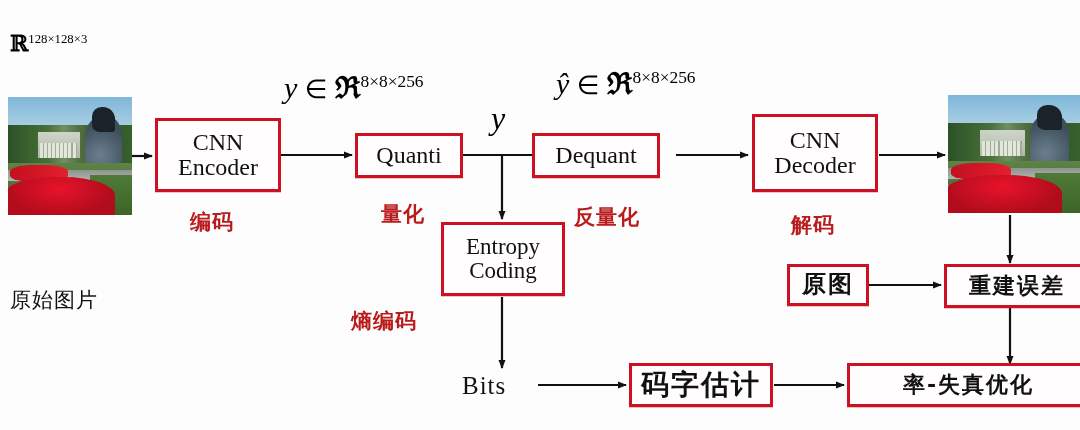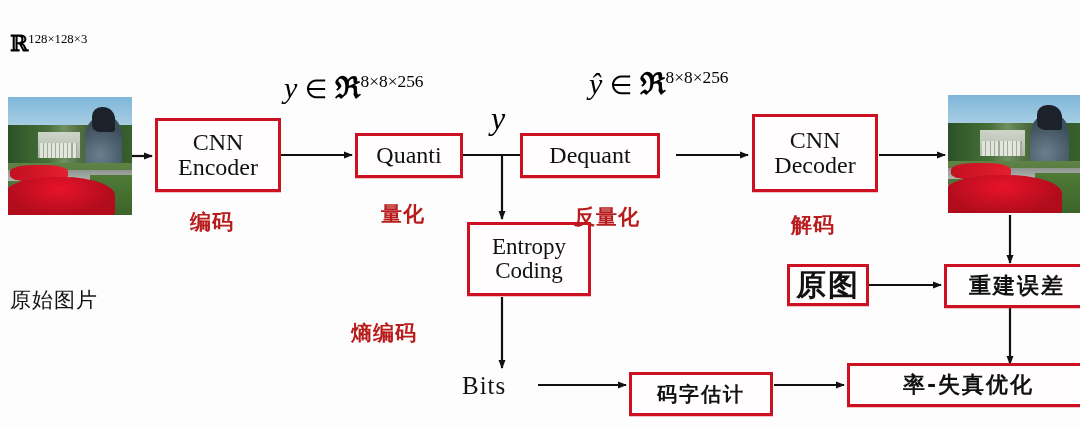--- a/index.html
+++ b/index.html
@@ -147,53 +147,53 @@
       <span>Encoder</span>
     </div>
   </div>
 
   <div class="box" style="left:355px;top:133px;width:108px;height:45px;font-size:24px;">
     <div class="inner">
       <span>Quanti</span>
     </div>
   </div>
 
-  <div class="box" style="left:520px;top:133px;width:140px;height:45px;font-size:24px;">
+  <div class="box" style="left:532px;top:133px;width:128px;height:45px;font-size:24px;">
     <div class="inner">
       <span>Dequant</span>
     </div>
   </div>
 
   <div class="box" style="left:752px;top:114px;width:126px;height:78px;font-size:24px;">
     <div class="inner">
       <span>CNN</span><br>
       <span>Decoder</span>
     </div>
   </div>
 
-  <div class="box" style="left:467px;top:222px;width:124px;height:74px;font-size:23px;">
+  <div class="box" style="left:441px;top:222px;width:124px;height:74px;font-size:23px;">
     <div class="inner">
       <span>Entropy</span><br>
       <span>Coding</span>
     </div>
   </div>
 
-  <div class="box cjk" style="left:787px;top:264px;width:82px;height:42px;font-size:30px;">
+  <div class="box cjk" style="left:787px;top:264px;width:82px;height:42px;font-size:24px;">
     <div class="inner">
       <span>原图</span>
     </div>
   </div>
 
   <div class="box cjk" style="left:944px;top:264px;width:146px;height:44px;font-size:22px;">
     <div class="inner">
       <span>重建误差</span>
     </div>
   </div>
 
-  <div class="box cjk" style="left:629px;top:372px;width:144px;height:44px;font-size:20px;">
+  <div class="box cjk" style="left:629px;top:363px;width:144px;height:44px;font-size:28px;">
     <div class="inner">
       <span>码字估计</span>
     </div>
   </div>
 
   <div class="box cjk" style="left:847px;top:363px;width:243px;height:44px;font-size:22px;">
     <div class="inner">
       <span>率-失真优化</span>
     </div>
   </div>
@@ -201,33 +201,33 @@
   <div class="mathlbl" style="left:10px;top:30px;font-size:22px;">
     <span class="fr">ℝ</span><sup>128×128×3</sup>
   </div>
 
   <div class="mathlbl" style="left:284px;top:66px;font-size:30px;">
     <span class="it">y</span>
     <span style="font-size:26px;">∈</span>
     <span class="fr">ℜ</span><sup>8×8×256</sup>
   </div>
 
-  <div class="mathlbl" style="left:589px;top:62px;font-size:30px;">
+  <div class="mathlbl" style="left:556px;top:62px;font-size:30px;">
     <span class="it">ŷ</span>
     <span style="font-size:26px;">∈</span>
     <span class="fr">ℜ</span><sup>8×8×256</sup>
   </div>
 
   <div class="mathlbl" style="left:491px;top:100px;font-size:32px;">
     <span class="it">y</span>
   </div>
 
   <div class="blacklbl" style="left:462px;top:372px;font-family:'Liberation Serif',serif;font-size:25px;">Bits</div>
 
   <div class="blacklbl" style="left:10px;top:262px;margin-top:24px;">原始图片</div>
 
   <div class="redlbl" style="left:190px;top:208px;">编码</div>
   <div class="redlbl" style="left:381px;top:200px;">量化</div>
   <div class="redlbl" style="left:574px;top:203px;">反量化</div>
   <div class="redlbl" style="left:791px;top:211px;">解码</div>
-  <div class="redlbl" style="left:351px;top:307px;margin-top:12px;">熵编码</div>
+  <div class="redlbl" style="left:351px;top:307px;">熵编码</div>
 
 </div>
 
 </body></html>

